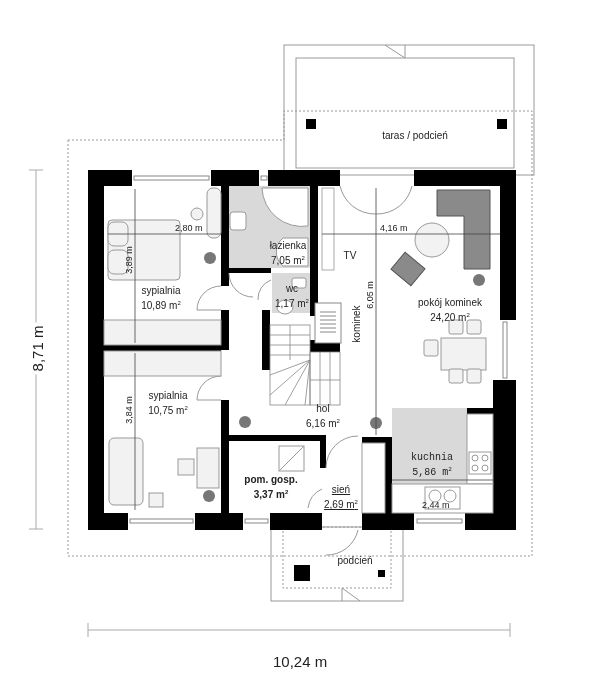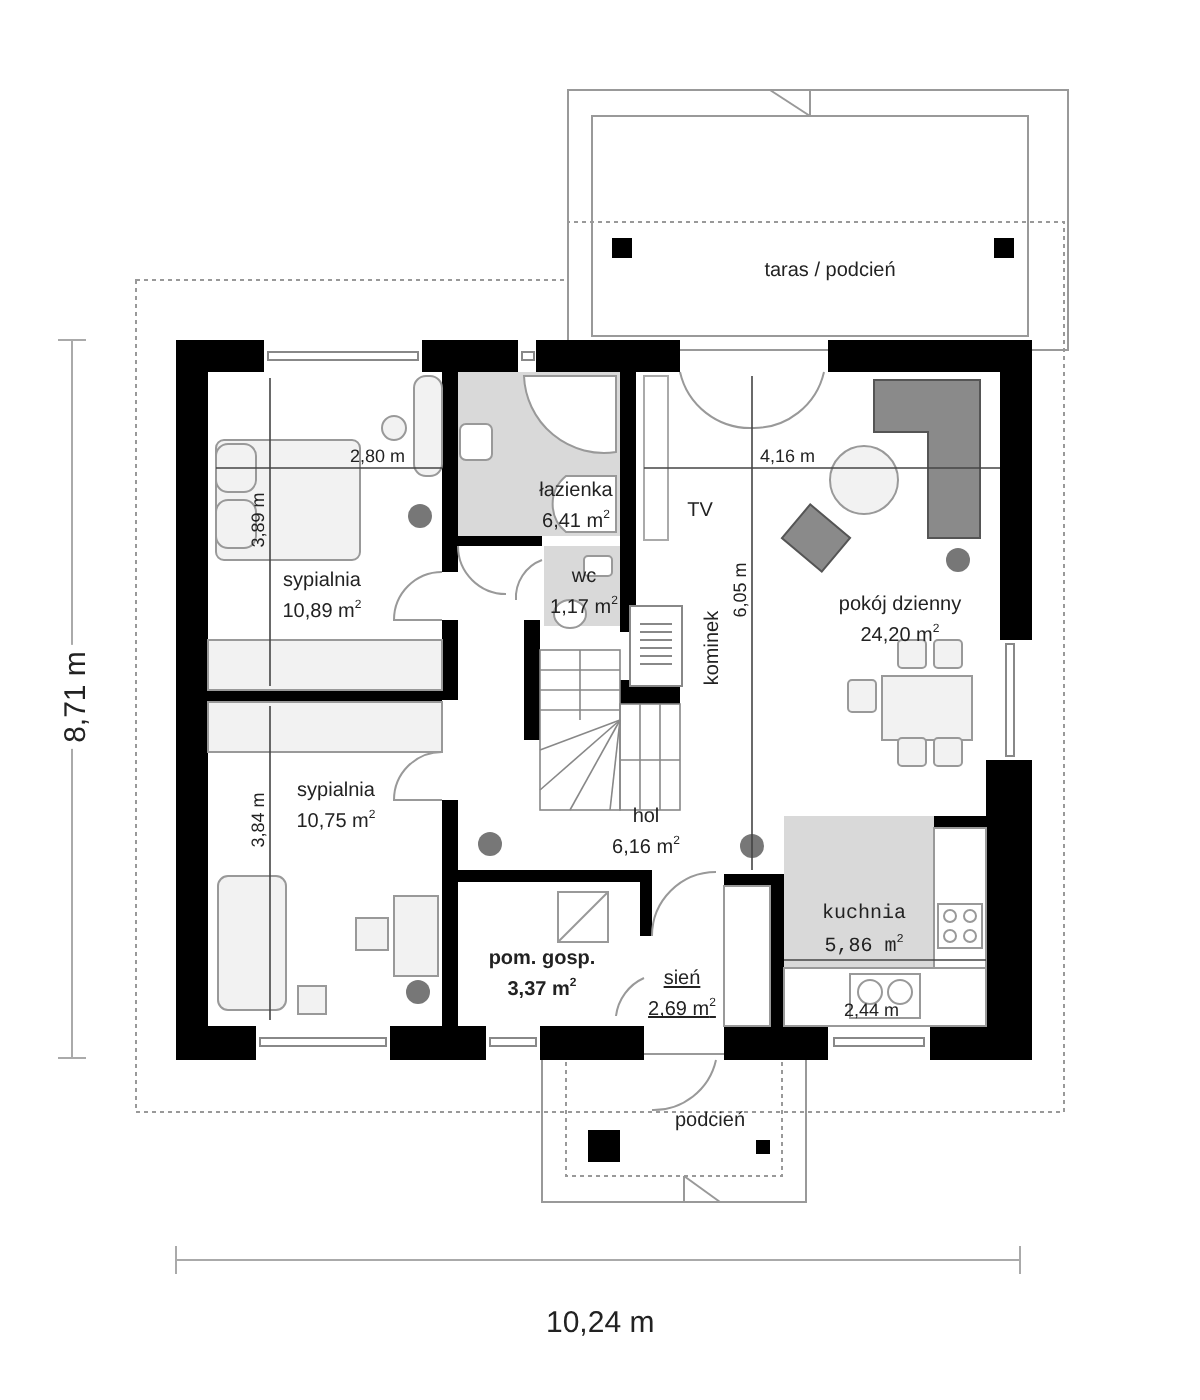--- a/index.html
+++ b/index.html
@@ -190,21 +190,21 @@
     <line x1="29" y1="170" x2="43" y2="170"></line>
     <line x1="29" y1="529" x2="43" y2="529"></line>
     <line x1="88" y1="630" x2="510" y2="630"></line>
     <line x1="88" y1="623" x2="88" y2="637"></line>
     <line x1="510" y1="623" x2="510" y2="637"></line>
   </g>
 </svg>
 
 <div class="lbl" style="left:224px;top:240px;width:50px;margin-left:39px;">
   <div>łazienka</div>
-  <div><span>6,41 m</span><sup>2</sup></div>
+  <div><span>7,05 m</span><sup>2</sup></div>
 </div>
 <div class="lbl" style="left:136px;top:285px;width:50px;">
   <div>sypialnia</div>
   <div><span>10,89 m</span><sup>2</sup></div>
 </div>
 <div class="lbl" style="left:272px;top:283px;width:40px;">
   <div>wc</div>
   <div><span>1,17 m</span><sup>2</sup></div>
 </div>
 <div class="lbl" style="left:143px;top:390px;width:50px;">
@@ -217,21 +217,21 @@
 </div>
 <div class="lbl" style="left:236px;top:474px;width:70px;font-weight:bold;">
   <div>pom. gosp.</div>
   <div><span>3,37 m</span><sup>2</sup></div>
 </div>
 <div class="lbl" style="left:321px;top:484px;width:40px;text-decoration:underline;">
   <div>sień</div>
   <div><span>2,69 m</span><sup>2</sup></div>
 </div>
 <div class="lbl" style="left:410px;top:297px;width:80px;">
-  <div>pokój dzienny</div>
+  <div>pokój kominek</div>
   <div><span>24,20 m</span><sup>2</sup></div>
 </div>
 <div class="lbl" style="left:407px;top:452px;width:50px;font-family:Liberation Mono, monospace;">
   <div>kuchnia</div>
   <div><span>5,86 m</span><sup>2</sup></div>
 </div>
 <div class="lbl" style="left:370px;top:130px;width:90px;">taras / podcień</div>
 <div class="lbl" style="left:330px;top:555px;width:50px;">podcień</div>
 <div class="lbl" style="left:340px;top:250px;width:20px;">TV</div>
 <div class="lbl vert" style="left:332px;top:318px;width:50px;">kominek</div>

